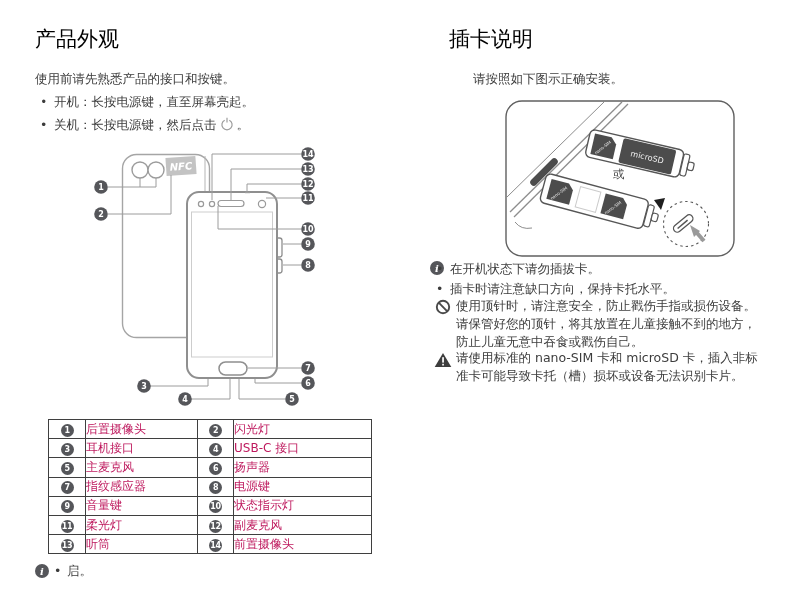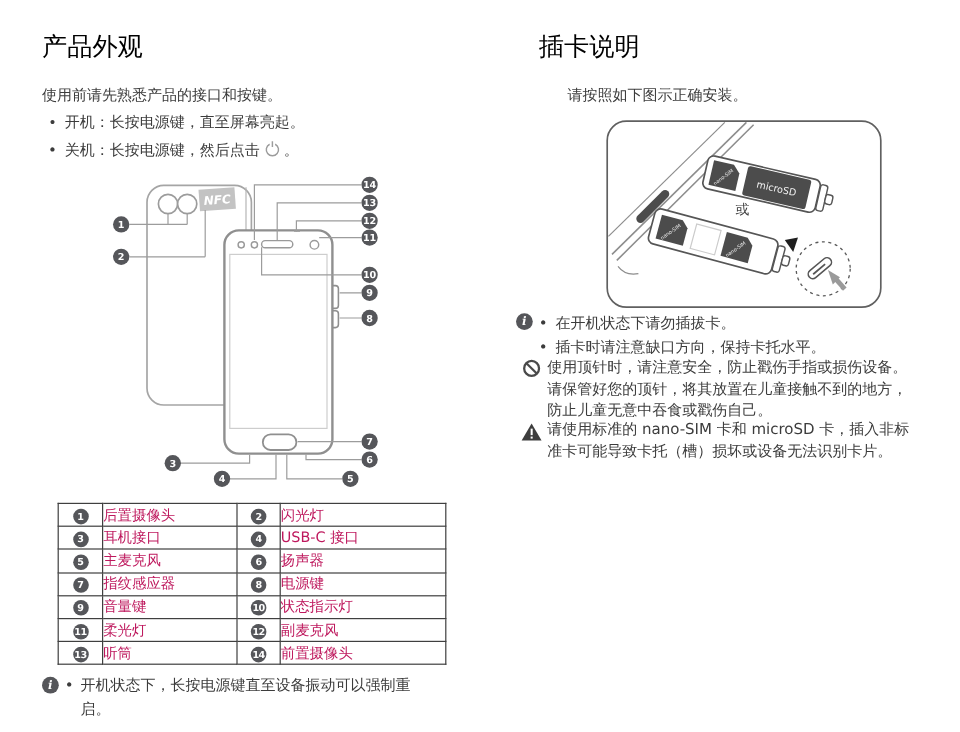--- a/index.html
+++ b/index.html
@@ -194,21 +194,20 @@
       <td class="c-num"><span class="badge">14</span></td>
       <td class="c-label">前置摄像头</td>
     </tr>
   </tbody>
 </table>
 
 <span class="abs note-icon" style="left:35px;top:564px;">i</span>
 <div class="abs" style="left:54px;top:561px;display:flex;">
   <span class="n19" style="width:13px;">•</span>
   <div class="note-lines n19">
-    <div>开机状态下，长按电源键直至设备振动可以强制重</div>
     <div>启。</div>
   </div>
 </div>
 
 <h1 class="abs title" style="left:425px;top:27px;margin-left:24px;">插卡说明</h1>
 
 <div class="abs body-text" style="left:425px;top:70px;margin-left:48px;">请按照如下图示正确安装。</div>
 
 <svg class="abs" style="left:505px;top:100px;" width="230" height="157" viewBox="0 0 230 157">
   <rect x="1" y="1" width="228" height="155" rx="16" fill="#fff" stroke="#606060" stroke-width="1.4"></rect>
@@ -248,21 +247,21 @@
     <g transform="rotate(-40 178 124)">
       <rect x="167" y="120" width="23" height="7.5" rx="3.75" fill="#fff" stroke="#565656" stroke-width="1.3"></rect>
       <path d="M171,124 h13" stroke="#565656" stroke-width="1.5" fill="none"></path>
     </g>
     <path d="M199,141 L192,133" stroke="#9a9a9a" stroke-width="4"></path>
     <polygon points="185,125 195,131 189,137" fill="#9a9a9a"></polygon>
   </g>
 </svg>
 
 <span class="abs note-icon" style="left:430px;top:261px;">i</span>
-<div class="abs" style="left:449px;top:259px;">
+<div class="abs" style="left:436px;top:259px;">
   <div class="bullet n19">
     <span class="dot"></span>
     <span>在开机状态下请勿插拔卡。</span>
   </div>
   <div class="bullet n19">
     <span class="dot"></span>
     <span>插卡时请注意缺口方向，保持卡托水平。</span>
   </div>
 </div>
 

